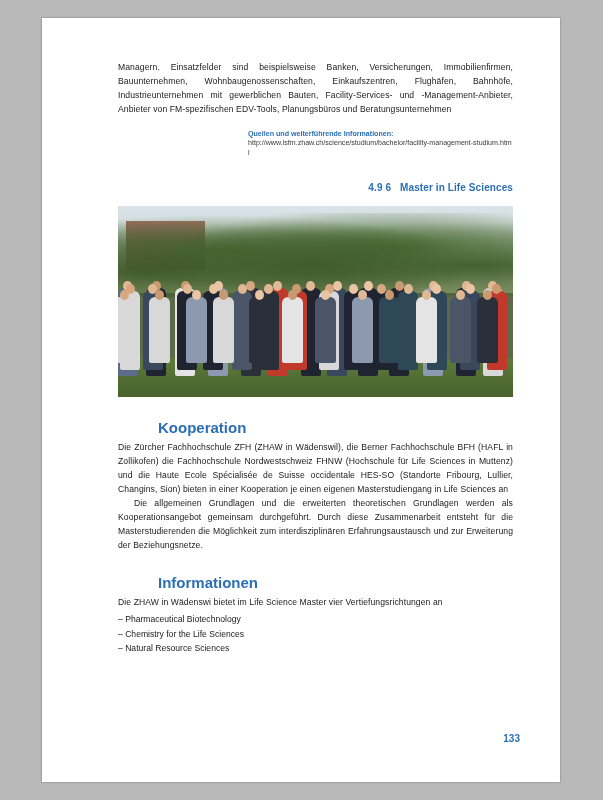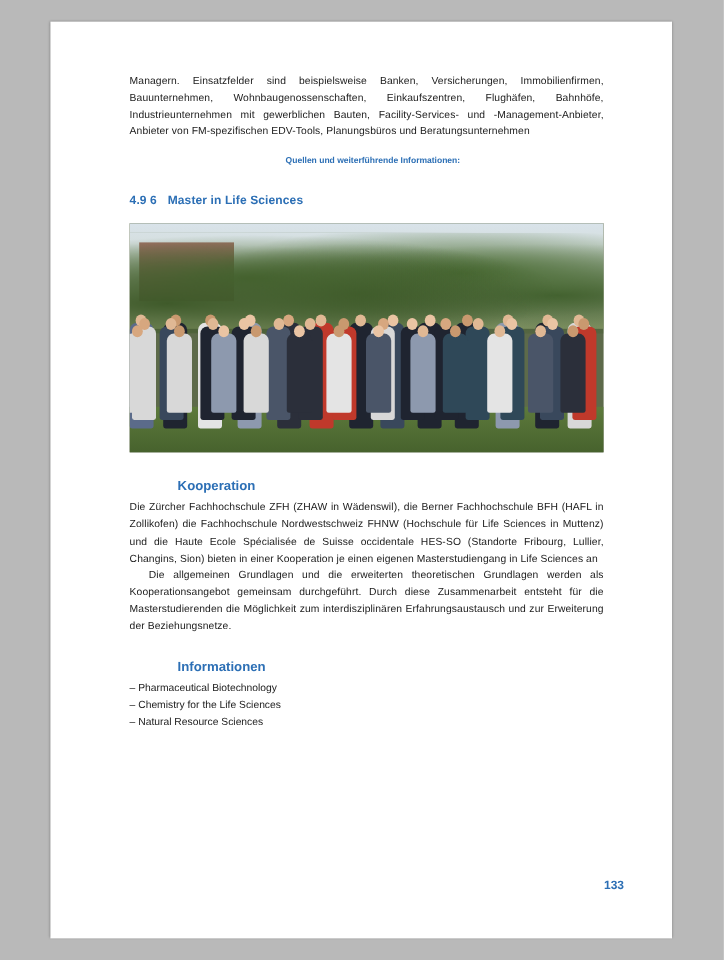--- a/index.html
+++ b/index.html
@@ -17,21 +17,21 @@
     position: absolute;
     left: 42px;
     top: 18px;
     width: 518px;
     height: 764px;
     background: #ffffff;
     box-shadow: 0 0 2px rgba(0,0,0,0.35);
   }
   .content {
     position: absolute;
-    left: 66px;
+    left: 76px;
     top: 42px;
     width: 395px;
   }
   p.body {
     margin: 0;
     font-size: 8.6px;
     line-height: 14.1px;
     color: #1a1a1a;
     text-align: justify;
     letter-spacing: 0.01em;
@@ -60,20 +60,21 @@
     line-height: 9.6px;
     margin: 0;
     word-break: break-all;
   }
   h2.section {
     font-size: 10px;
     color: #2c6fb5;
     font-weight: bold;
     margin: 23px 0 0 0;
     letter-spacing: 0.01em;
+    text-align: right;
   }
   .section-num {
     margin-right: 9px;
   }
   .photo {
     margin-top: 13px;
     width: 395px;
     height: 191px;
     position: relative;
     overflow: hidden;
@@ -120,21 +121,21 @@
     border-radius: 50%;
     background: #d9b195;
   }
   .caption {
     margin-top: 10px;
     font-size: 7.5px;
     color: #333;
     line-height: 11px;
   }
   h3.sub {
-    font-size: 11px;
+    font-size: 15px;
     color: #2c6fb5;
     font-weight: bold;
     margin: 22px 0 4px 0;
     padding-left: 40px;
   }
   ul.dashlist {
     list-style: none;
     margin: 3px 0 0 0;
     padding: 0;
   }
@@ -156,20 +157,21 @@
 <body>
 
 <div class="page">
 
   <div class="content">
 
     <p class="body">Managern. Einsatzfelder sind beispielsweise Banken, Versicherungen, Immobilienfirmen, Bauunternehmen, Wohnbaugenossenschaften, Einkaufszentren, Flughäfen, Bahnhöfe, Industrieunternehmen mit gewerblichen Bauten, Facility-Services- und -Management-Anbieter, Anbieter von FM-spezifischen EDV-Tools, Planungsbüros und Beratungsunternehmen</p>
 
     <div class="source-box">
       <p class="source-title">Quellen und weiterführende Informationen:</p>
+      <p class="source-link">http://www.lsfm.zhaw.ch/science/studium/bachelor/facility-management-studium.html</p>
     </div>
 
     <h2 class="section">
       <span class="section-num">4.9 6</span><span>Master in Life Sciences</span>
     </h2>
 
     <div class="photo">
       <div class="sky"></div>
       <div class="building"></div>
       <div class="trees"></div>
@@ -294,20 +296,21 @@
           </div>
         </div>
     </div>
 
 
     <h3 class="sub">Kooperation</h3>
     <p class="body">Die Zürcher Fachhochschule ZFH (ZHAW in Wädenswil), die Berner Fachhochschule BFH (HAFL in Zollikofen) die Fachhochschule Nordwestschweiz FHNW (Hochschule für Life Sciences in Muttenz) und die Haute Ecole Spécialisée de Suisse occidentale HES-SO (Standorte Fribourg, Lullier, Changins, Sion) bieten in einer Kooperation je einen eigenen Masterstudiengang in Life Sciences an</p>
     <p class="body indent">Die allgemeinen Grundlagen und die erweiterten theoretischen Grundlagen werden als Kooperationsangebot gemeinsam durchgeführt. Durch diese Zusammenarbeit entsteht für die Masterstudierenden die Möglichkeit zum interdisziplinären Erfahrungsaustausch und zur Erweiterung der Beziehungsnetze.</p>
 
     <h3 class="sub">Informationen</h3>
+    <p class="body">Die ZHAW in Wädenswi bietet im Life Science Master vier Vertiefungsrichtungen an</p>
     <ul class="dashlist">
       <li>– Pharmaceutical Biotechnology</li>
       <li>– Chemistry for the Life Sciences</li>
       <li>– Natural Resource Sciences</li>
     </ul>
 
   </div>
 
   <div class="page-number">133</div>
 

